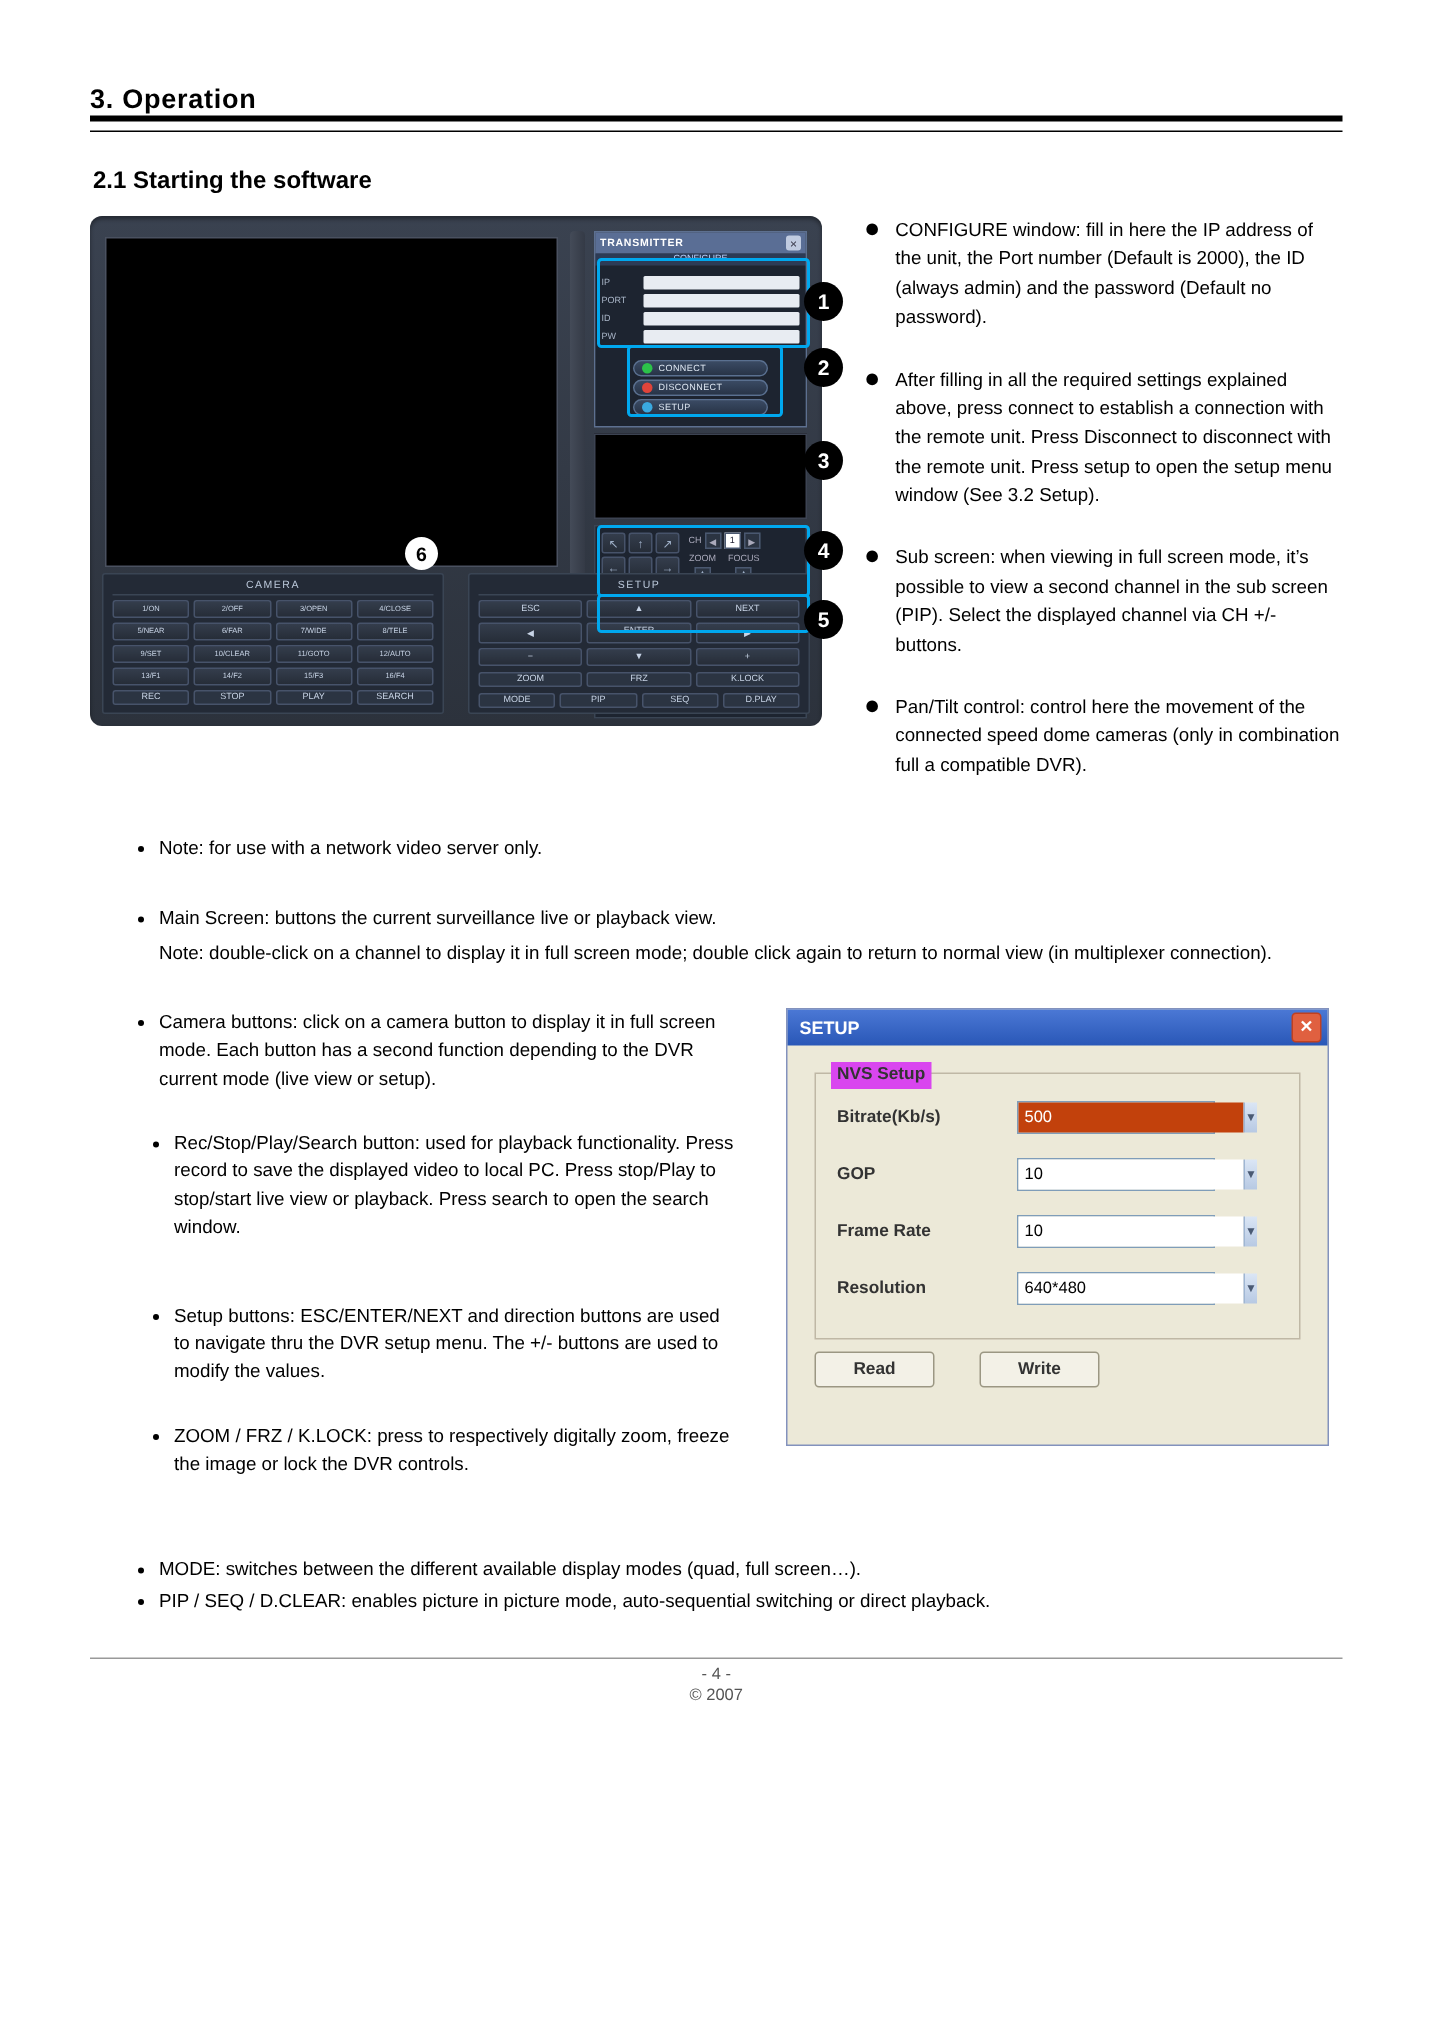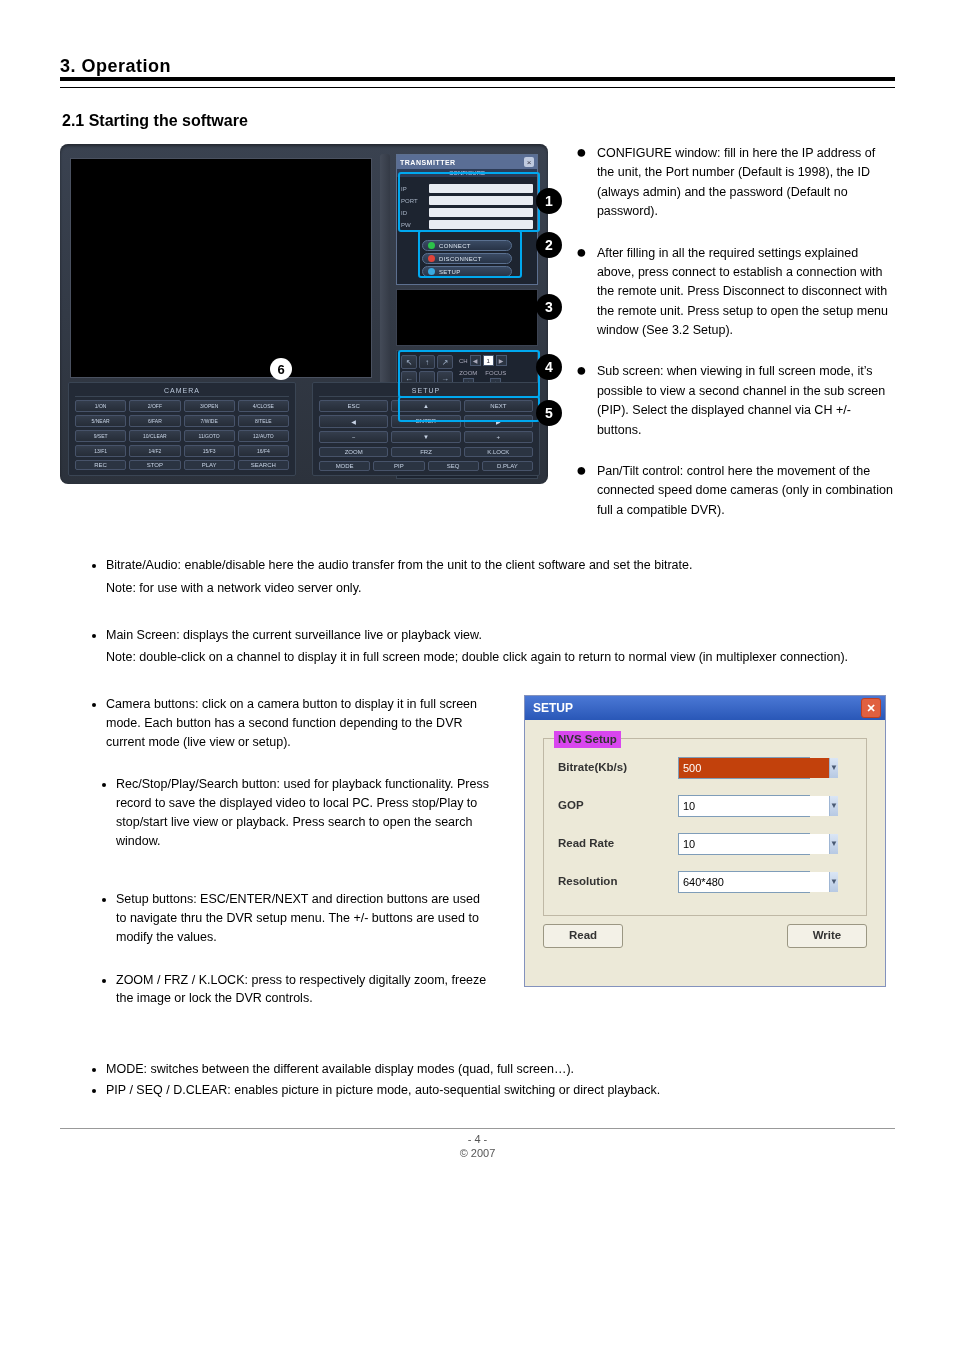--- a/index.html
+++ b/index.html
@@ -87,21 +87,21 @@
   .setupdlg .closebtn { width:18px; height:18px; background:#e06040; border:1px solid #c04020; border-radius:3px; display:flex; align-items:center; justify-content:center; color:#fff; font-size:11px; font-weight:bold; }
   .setupdlg .body { padding:18px; }
   .setupdlg .grp { border:1px solid #bfb8a5; position:relative; padding:18px 14px 22px 14px; }
   .setupdlg .grp .legend { position:absolute; top:-8px; left:10px; background:#d946ef; padding:0 4px; font-size:11.5px; font-weight:bold; color:#333; }
   .setupdlg .fld { display:flex; align-items:center; margin:0 0 16px 0; }
   .setupdlg .fld label { width:120px; font-size:11.5px; font-weight:bold; color:#333; }
   .setupdlg .combo { display:flex; border:1px solid #7f9db9; height:20px; width:130px; background:#fff; }
   .setupdlg .combo input { flex:1; border:none; font-size:11px; padding:0 4px; background:#fff; }
   .setupdlg .combo input.sel { background:#c2410c; color:#fff; }
   .setupdlg .combo .arrow { width:16px; background:linear-gradient(#dbe6f5,#b7c9e3); border-left:1px solid #9fb6d4; display:flex; align-items:center; justify-content:center; font-size:8px; color:#4a5a73; }
-  .setupdlg .btns { display:flex; gap:30px; justify-content:space-between; margin-top:8px; margin-bottom:20px; }
+  .setupdlg .btns { display:flex; gap:30px; justify-content:flex-start; margin-top:8px; margin-bottom:20px; }
   .setupdlg .wbtn { width:78px; height:22px; background:#f3f1e7; border:1px solid #9b9783; border-radius:3px; font-size:11.5px; font-weight:bold; color:#333; display:flex; align-items:center; justify-content:center; }
 </style>
 </head>
 <body>
 
 <div class="page">
   <div class="breadcrumb">3. Operation</div>
   <div class="topband"></div>
   <div class="topline"></div>
 
@@ -284,44 +284,43 @@
         <div class="badge" style="left:476px; top:88px;">2</div>
         <div class="badge" style="left:476px; top:150px;">3</div>
         <div class="badge" style="left:476px; top:210px;">4</div>
         <div class="badge" style="left:476px; top:256px;">5</div>
       </div>
     </div>
 
     <div class="rightnotes">
       <div class="n">
           <span class="dot">●</span>
-          <div>CONFIGURE window: fill in here the IP address of the unit, the Port number (Default is 1998), the ID (always admin) and the password (Default no password).</div>
+          <div>CONFIGURE window: fill in here the IP address of the unit, the Port number (Default is 2000), the ID (always admin) and the password (Default no password).</div>
         </div>
       <div class="n">
           <span class="dot">●</span>
           <div>After filling in all the required settings explained above, press connect to establish a connection with the remote unit. Press Disconnect to disconnect with the remote unit. Press setup to open the setup menu window (See 3.2 Setup).</div>
         </div>
       <div class="n">
           <span class="dot">●</span>
           <div>Sub screen: when viewing in full screen mode, it’s possible to view a second channel in the sub screen (PIP). Select the displayed channel via CH +/- buttons.</div>
         </div>
       <div class="n">
           <span class="dot">●</span>
           <div>Pan/Tilt control: control here the movement of the connected speed dome cameras (only in combination full a compatible DVR).</div>
         </div>
     </div>
   </div>
 
   <ul class="bodylist">
     <li>
-      <span>Bitrate/Audio: enable/disable here the audio transfer from the unit to the client software and set the bitrate.</span>
       <div class="subline">Note: for use with a network video server only.</div>
     </li>
     <li>
-      <span>Main Screen: displays the current surveillance live or playback view.</span>
+      <span>Main Screen: buttons the current surveillance live or playback view.</span>
       <div class="subline">Note: double-click on a channel to display it in full screen mode; double click again to return to normal view (in multiplexer connection).</div>
     </li>
     <li>
       <div class="two-col">
         <div class="text">
           <span>Camera buttons: click on a camera button to display it in full screen mode. Each button has a second function depending to the DVR current mode (live view or setup).</span>
           <ul class="bodylist" style="margin:24px 0 0 10px;">
             <li style="margin-bottom:40px;">
               <span>Rec/Stop/Play/Search button: used for playback functionality. Press record to save the displayed video to local PC. Press stop/Play to stop/start live view or playback. Press search to open the search window.</span>
             </li>
@@ -351,21 +350,21 @@
                   </div>
                 </div>
                 <div class="fld">
                   <label>GOP</label>
                   <div class="combo">
                     <input value="10" style="">
                     <div class="arrow">▼</div>
                   </div>
                 </div>
                 <div class="fld">
-                  <label>Read Rate</label>
+                  <label>Frame Rate</label>
                   <div class="combo">
                     <input value="10" style="">
                     <div class="arrow">▼</div>
                   </div>
                 </div>
                 <div class="fld" style="margin-bottom:0;">
                   <label>Resolution</label>
                   <div class="combo">
                     <input value="640*480" style="">
                     <div class="arrow">▼</div>

